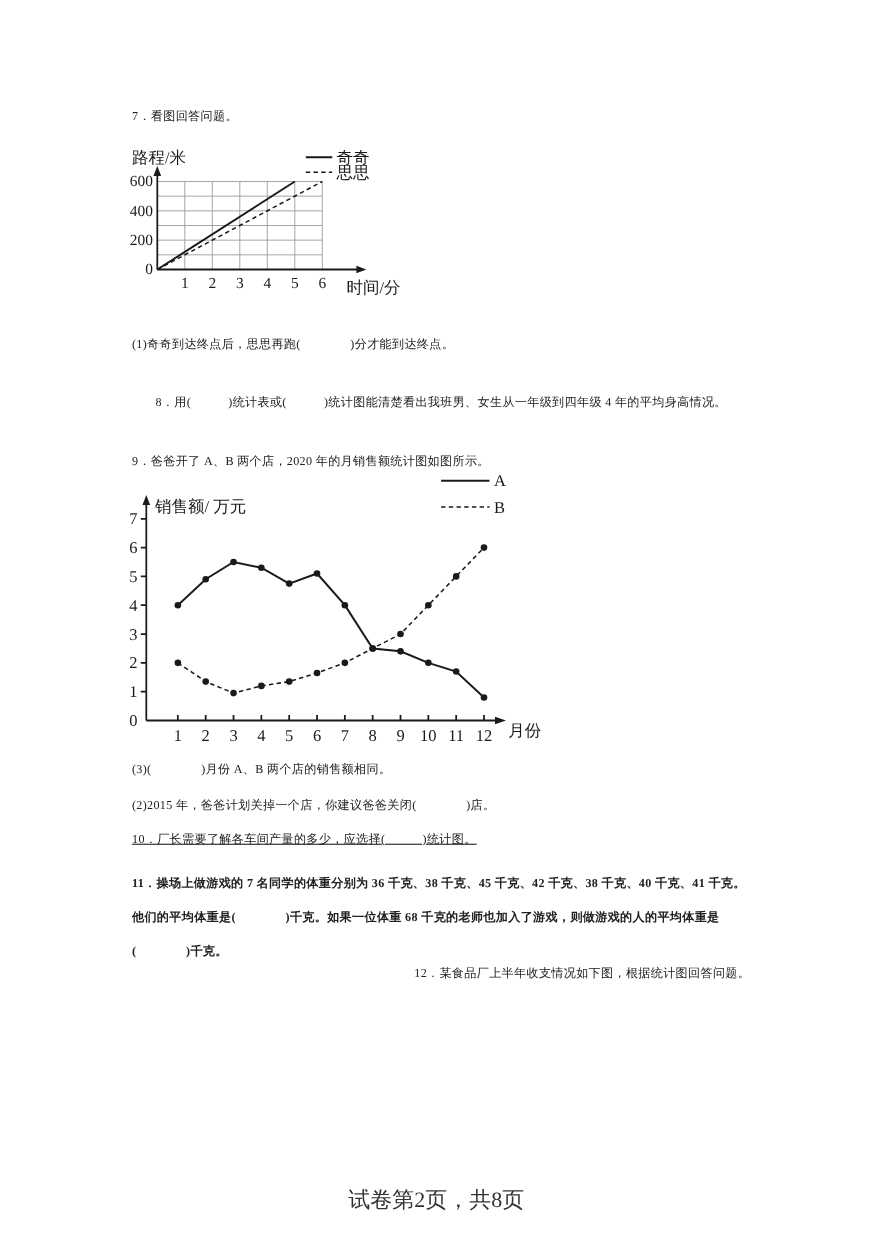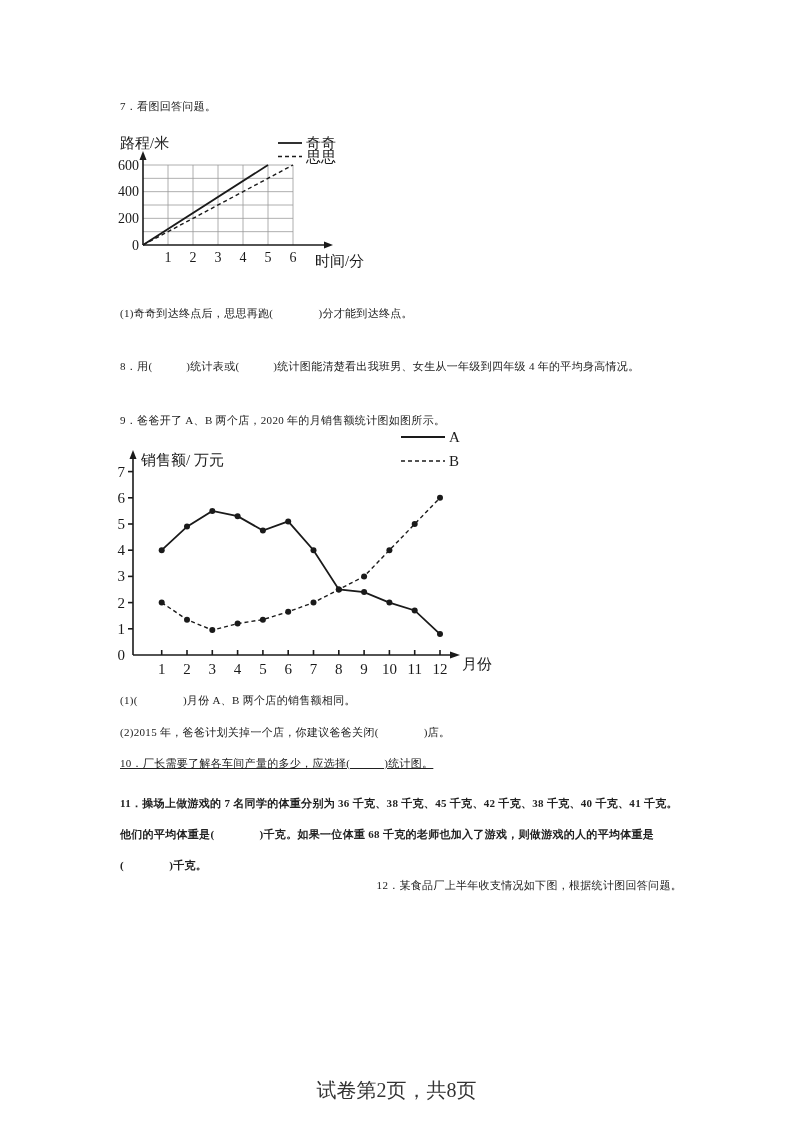--- a/index.html
+++ b/index.html
@@ -79,21 +79,21 @@
       <text x="209" y="140" class="lab">时间/分</text>
       <polyline points="37,119 162,39" class="sline"></polyline>
       <line x1="172" y1="17" x2="196" y2="17" class="sline"></line>
       <text x="200" y="22" class="lab">奇奇</text>
       <polyline points="37,119 187,39" class="dline"></polyline>
       <line x1="172" y1="30.5" x2="196" y2="30.5" class="dline"></line>
       <text x="200" y="35.5" class="lab">思思</text>
     </svg>
 
   <div class="t nowrap" style="top:283px;margin-top:20px;">(1)奇奇到达终点后，思思再跑(　　　　)分才能到达终点。</div>
-  <div class="t wrap2" style="top:348px;">8．用(　　　)统计表或(　　　)统计图能清楚看出我班男、女生从一年级到四年级 4 年的平均身高情况。</div>
+  <div class="t wrap2" style="top:348px;text-align:center;">8．用(　　　)统计表或(　　　)统计图能清楚看出我班男、女生从一年级到四年级 4 年的平均身高情况。</div>
   <div class="t nowrap" style="top:410px;">9．爸爸开了 A、B 两个店，2020 年的月销售额统计图如图所示。</div>
 
   <svg id="chart2-svg" class="chart" style="left:94px;top:426px;" width="402" height="256" viewBox="0 0 402 256">
       <line x1="39" y1="229" x2="39" y2="32" class="axis"></line>
       <polygon points="39,24 35.5,33 42.5,33" class="afill"></polygon>
       <line x1="39" y1="229" x2="357" y2="229" class="axis"></line>
       <polygon points="366,229 356,225.5 356,232.5" class="afill"></polygon>
       <text x="31" y="234" class="lab" text-anchor="end">0</text>
       <line x1="34" y1="202.8" x2="39" y2="202.8" class="axis"></line>
       <text x="31" y="207.8" class="lab" text-anchor="end">1</text>
@@ -160,20 +160,20 @@
       <circle cx="219.5" cy="176.6" r="3" class="pt"></circle>
       <circle cx="244.8" cy="163.5" r="3" class="pt"></circle>
       <circle cx="270.1" cy="150.4" r="3" class="pt"></circle>
       <circle cx="295.40000000000003" cy="124.2" r="3" class="pt"></circle>
       <circle cx="320.7" cy="98" r="3" class="pt"></circle>
       <circle cx="346" cy="71.80000000000001" r="3" class="pt"></circle>
       <line x1="307" y1="35" x2="351" y2="35" class="dline"></line>
       <text x="355" y="40" class="lab">B</text>
     </svg>
 
-  <div class="t nowrap" style="top:690px;">(1)(　　　　)月份 A、B 两个店的销售额相同。</div>
+  <div class="t nowrap" style="top:690px;">(3)(　　　　)月份 A、B 两个店的销售额相同。</div>
   <div class="t nowrap" style="top:722px;">(2)2015 年，爸爸计划关掉一个店，你建议爸爸关闭(　　　　)店。</div>
   <div class="t nowrap" style="top:753px;text-decoration:underline;">10．厂长需要了解各车间产量的多少，应选择(　　　)统计图。</div>
   <div class="t wrap3" style="top:788px;">11．操场上做游戏的 7 名同学的体重分别为 36 千克、38 千克、45 千克、42 千克、38 千克、40 千克、41 千克。他们的平均体重是(　　　　)千克。如果一位体重 68 千克的老师也加入了游戏，则做游戏的人的平均体重是(　　　　)千克。</div>
   <div class="t nowrap" style="top:875px;text-align:right;">12．某食品厂上半年收支情况如下图，根据统计图回答问题。</div>
 
   <div class="footer">试卷第2页，共8页</div>
 </div>
 
 </body></html>

